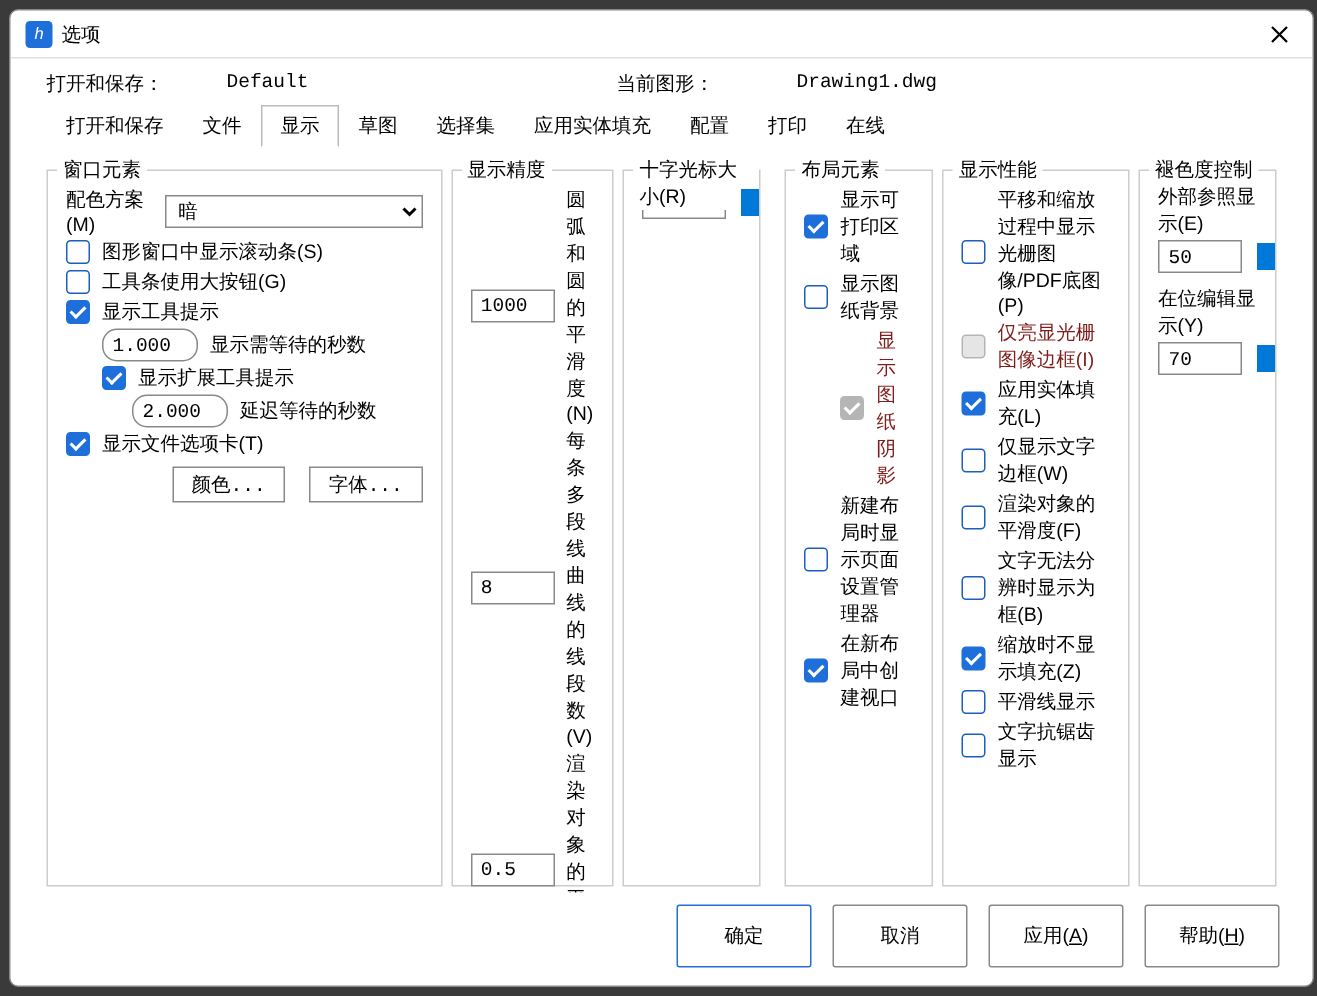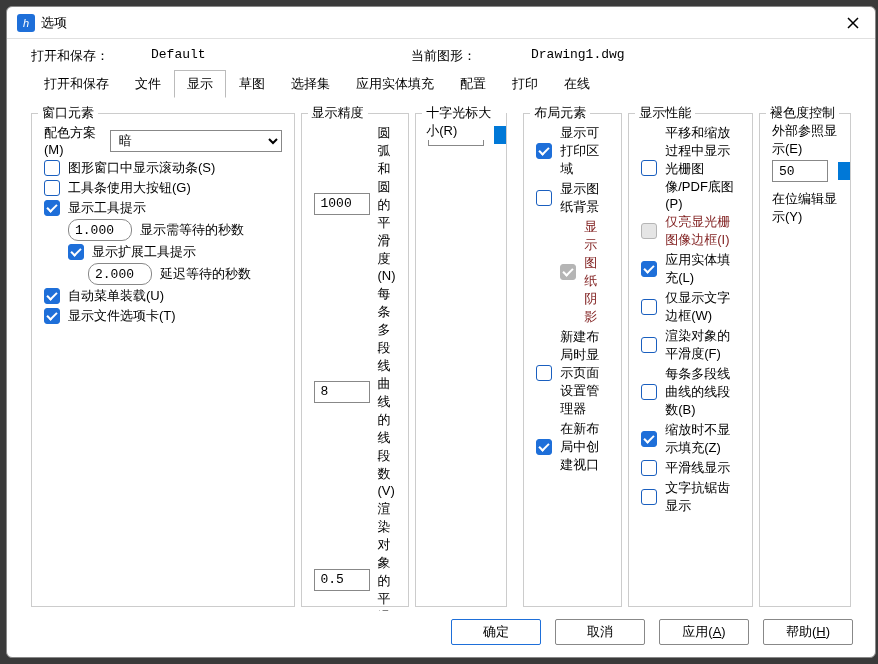--- a/index.html
+++ b/index.html
@@ -33,21 +33,21 @@
 .chk.disabled.on { background: #b5b5b5; }
 .chk.disabled.on::after { border-color: #fff; }
 .lblgray { color: #7f1d1d; }
 .btn-sm { height: 24px; padding: 0 12px; border: 1px solid #888; background: #fff; cursor: pointer; font-family: "Courier New", monospace; }
 .btnrow { display: flex; justify-content: flex-end; gap: 16px; padding-top: 4px; }
 .slider-row { display: flex; align-items: center; gap: 10px; margin: 2px 0 8px 0; }
 .slider { flex: 1; height: 18px; position: relative; }
 .slider .track { position: absolute; left: 0; right: 0; top: 50%; height: 2px; background: #bbb; transform: translateY(-50%); }
 .slider .thumb { position: absolute; top: 0; width: 12px; height: 18px; background: #0078d7; }
 .footer { display: flex; justify-content: flex-end; gap: 14px; padding: 8px 22px 12px 0; }
-.footer button { width: 90px; height: 26px; border: 1px solid #888; background: #fff; cursor: pointer; border-radius: 2px; }
+.footer button { width: 90px; height: 42px; border: 1px solid #888; background: #fff; cursor: pointer; border-radius: 2px; }
 .footer button.primary { border: 1.5px solid #1e6fd9; }
 u { text-decoration: underline; }
 </style>
 </head>
 <body>
 
 <div class="dialog">
   <div class="titlebar">
     <div class="app-icon">h</div>
     <div class="title">选项</div>
@@ -105,26 +105,26 @@
         <div class="row indent">
             <span class="chk on"></span>
             <span>显示扩展工具提示</span>
           </div>
         <div class="row indent2">
             <input type="text" class="num wide" value="2.000" style="">
             <span>延迟等待的秒数</span>
           </div>
         <div class="row">
             <span class="chk on"></span>
-            <span>自动菜单装载(U)</span>
-          </div>
-        <div class="row">
-            <span class="chk on"></span>
             <span>显示文件选项卡(T)</span>
           </div>
+        <div class="btnrow">
+          <button class="btn-sm">颜色...</button>
+          <button class="btn-sm">字体...</button>
+        </div>
       </div>
 
       <div class="group">
         <div class="group-title">显示精度</div>
         <div class="row">
             <input type="text" class="num" value="1000" style="">
             <span>圆弧和圆的平滑度(N)</span>
           </div>
         <div class="row">
             <input type="text" class="num" value="8" style="">
@@ -194,21 +194,21 @@
         <div class="row">
             <span class="chk"></span>
             <span>仅显示文字边框(W)</span>
           </div>
         <div class="row">
             <span class="chk"></span>
             <span>渲染对象的平滑度(F)</span>
           </div>
         <div class="row">
             <span class="chk"></span>
-            <span>每条多段线曲线的线段数(B)</span>
+            <span>文字无法分辨时显示为框(B)</span>
           </div>
         <div class="row">
             <span class="chk on"></span>
             <span>缩放时不显示填充(Z)</span>
           </div>
         <div class="row">
             <span class="chk"></span>
             <span>平滑线显示</span>
           </div>
         <div class="row">
@@ -221,20 +221,27 @@
         <div class="group-title">褪色度控制</div>
         <div>外部参照显示(E)</div>
         <div class="slider-row">
           <input type="text" class="num" value="50" style="">
           <div class="slider">
               <div class="track"></div>
               <div class="thumb" id="thumb-xref" style="left: 72%;"></div>
             </div>
         </div>
         <div>在位编辑显示(Y)</div>
+        <div class="slider-row">
+          <input type="text" class="num" value="70" style="">
+          <div class="slider">
+              <div class="track"></div>
+              <div class="thumb" id="thumb-edit" style="left: 72%;"></div>
+            </div>
+        </div>
       </div>
     </div>
   </div>
 
   <div class="footer">
     <button class="primary">确定</button>
     <button>取消</button>
     <button>应用(<u>A</u>)</button>
     <button>帮助(<u>H</u>)</button>
   </div>

